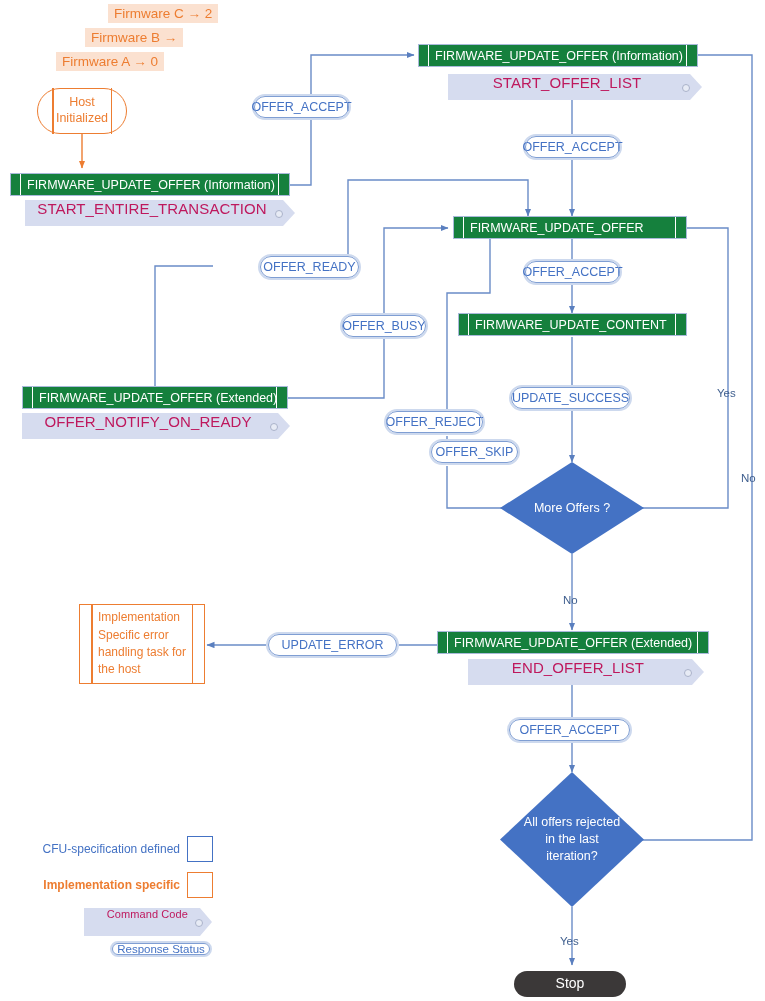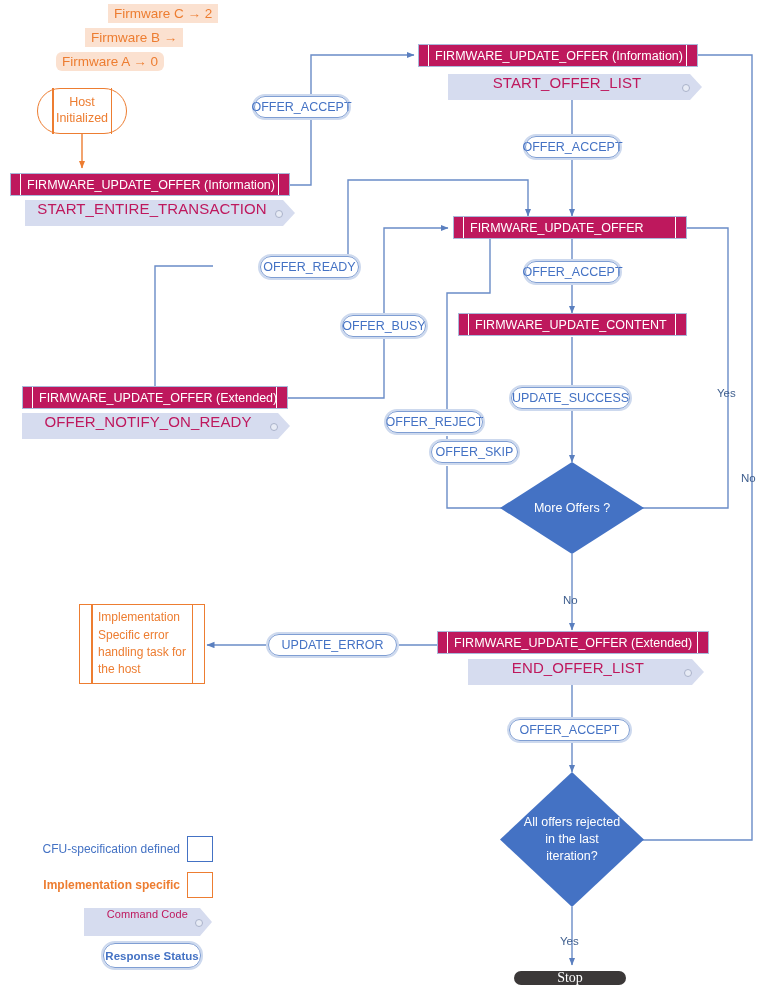--- a/index.html
+++ b/index.html
@@ -12,21 +12,21 @@
     width:765px;height:1001px;
     overflow:hidden;
     background:#ffffff;
   }
   #wires{position:absolute;left:0;top:0;width:765px;height:1001px;}
 
   
   .msgbar{
     position:absolute;
     height:23px;
-    background:#be185d;
+    background:#15803d;
     border:1px solid #a9b9da;
     box-sizing:border-box;
     display:flex;align-items:center;
     color:#ffffff;
     font-size:12.5px;
     white-space:nowrap;
   }
   .msgbar .seg-l{
     width:9px;height:100%;
     border-right:1px solid #ffffff;
@@ -228,21 +228,21 @@
       <path d="M266,645 L207,645" marker-end="url(#ah)"></path>
 
       <path d="M637,840 L752,840 L752,55 L651,55" marker-end="url(#ah)"></path>
 
       <path d="M572,907 L572,965" marker-end="url(#ah)"></path>
     </g>
   </svg>
 
   <div class="fwnote" style="left:108px;top:4px;">Firmware C → 2</div>
   <div class="fwnote" style="left:85px;top:28px;">Firmware B →</div>
-  <div class="fwnote" style="left:56px;top:52px;border-radius:6px;">Firmware A → 0</div>
+  <div class="fwnote" style="left:56px;top:52px;">Firmware A → 0</div>
 
   <div class="term host" style="left:37px;top:88px;width:90px;height:46px;">
     <span class="bar" style="left:14px;"></span>
     <span class="bar" style="right:14px;"></span>
     <span>Host
 Initialized</span>
   </div>
 
   <div class="msgbar" style="left:10px;top:173px;width:280px;">
     <span class="seg-l"></span>
@@ -299,21 +299,21 @@
     <span>END_OFFER_LIST</span>
     <span class="dot"></span>
   </div>
 
   <div class="diamond" style="left:500px;top:772px;width:144px;height:135px;">
     <span style="white-space:pre-line;">All offers rejected
 in the last
 iteration?</span>
   </div>
 
-  <div class="term stop" style="left:514px;top:971px;width:112px;height:14px;font-family:Liberation Serif, serif;">
+  <div class="term stop" style="left:514px;top:971px;width:112px;height:26px;">
     <span>Stop</span>
   </div>
 
   <div class="implbox" style="left:79px;top:604px;width:126px;height:80px;">
     <span class="vbar" style="left:11px;"></span>
     <span class="vbar" style="right:11px;"></span>
     <span>Implementation
 Specific error
 handling task for
 the host</span>
@@ -368,17 +368,17 @@
   <div class="legend-swatch blue" style="left:187px;top:836px;"></div>
 
   <div class="legend-text orange" style="left:20px;top:878px;width:160px;">Implementation specific</div>
   <div class="legend-swatch orange" style="left:187px;top:872px;"></div>
 
   <div class="cmdtag small" style="left:84px;top:908px;width:128px;justify-content:flex-end;padding-right:24px;">
     <span>Command Code</span>
     <span class="dot"></span>
   </div>
 
-  <div class="pill" style="left:101px;top:941px;width:102px;height:29px;font-size:11.5px;font-weight:bold;">
+  <div class="pill" style="left:110px;top:941px;width:102px;height:16px;font-size:11.5px;">
     <span>Response Status</span>
   </div>
 
 </div>
 
 </body></html>

